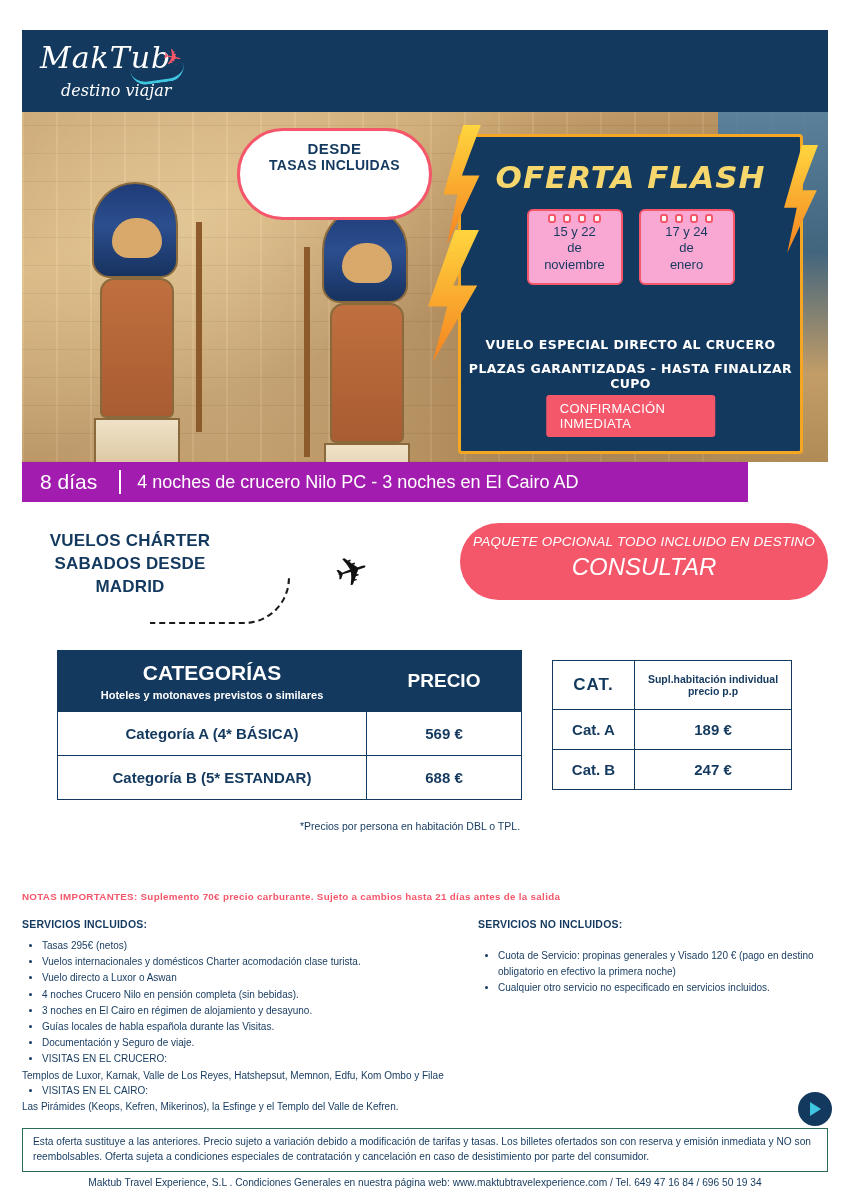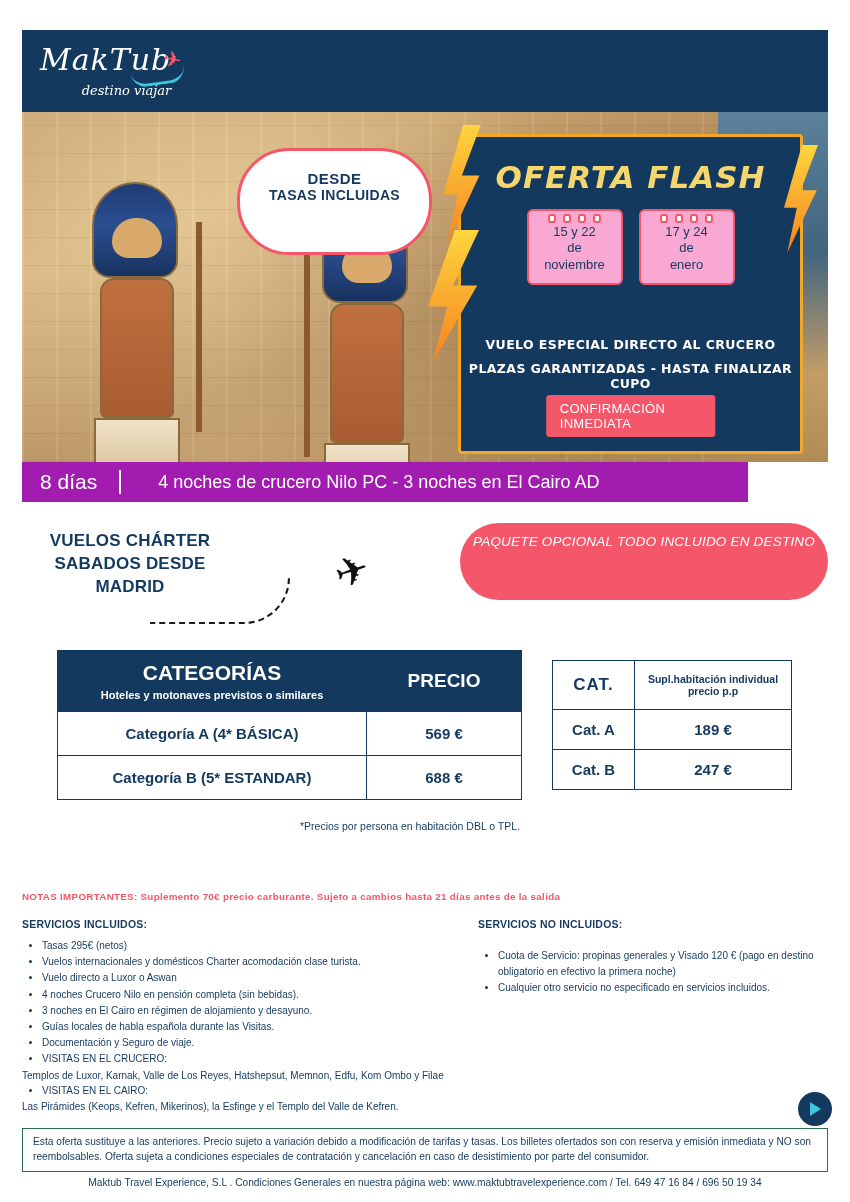--- a/index.html
+++ b/index.html
@@ -37,21 +37,21 @@
   .brand { text-align: right; position: relative; padding-right: 4px; }
   .brand-name {
     font-size: 30px;
     color: #ffffff;
     font-family: "DejaVu Serif", serif;
     font-style: italic;
     letter-spacing: 1px;
     line-height: 1;
   }
   .brand-tag {
-    font-size: 13px;
+    font-size: 16px;
     color: #ffffff;
     font-family: "DejaVu Serif", serif;
     font-style: italic;
     margin-top: 8px;
   }
   .brand-plane {
     position: absolute;
     right: -6px; top: 2px;
     color: #f4566a;
     font-size: 22px;
@@ -121,27 +121,27 @@
   .fig-b .staff { left: -18px; }
   .hero-col-right {
     position: absolute; right: 0; top: 0; bottom: 0; width: 110px;
     background: linear-gradient(180deg,#4b7fa5,#2f5f85 40%,#c6a06a 75%,#b08a54 100%);
     opacity: 0.85;
   }
 
   
   .price-bubble {
     position: absolute;
-    left: 215px; top: 36px;
-    width: 195px; height: 107px;
+    left: 215px; top: 16px;
+    width: 195px; height: 92px;
     background: #ffffff;
     border: 3px solid #f4566a;
     border-radius: 52px;
     text-align: center;
-    padding-top: 19px;
+    padding-top: 9px;
   }
   .price-from { font-size: 15px; font-weight: bold; color: #14395e; letter-spacing: 0.5px; }
   .price-amount { font-size: 36px; font-weight: bold; color: #14395e; line-height: 0.95; font-family: "DejaVu Sans", sans-serif; }
   .price-taxes { font-size: 14px; font-weight: bold; color: #14395e; letter-spacing: 0.3px; }
 
   
   .flash-panel {
     position: absolute;
     left: 436px; top: 22px;
     width: 345px; height: 320px;
@@ -228,21 +228,21 @@
   .strip {
     position: absolute;
     left: 22px; top: 462px;
     width: 726px; height: 40px;
     background: #a21caf;
     display: flex; align-items: center;
     color: #ffffff;
   }
   .strip-days { font-size: 21px; padding: 0 22px 0 18px; }
   .strip-div { width: 2px; height: 24px; background: #ffffff; }
-  .strip-text { font-size: 18px; padding-left: 37px; }
+  .strip-text { font-size: 18px; padding-left: 16px; }
 
   
   .charter {
     position: absolute;
     left: 30px; top: 530px;
     width: 340px;
   }
   .charter-text {
     text-align: center;
     font-size: 17px;
@@ -461,20 +461,21 @@
     <div>VUELOS CHÁRTER</div>
     <div>SABADOS DESDE</div>
     <div>MADRID</div>
   </div>
   <div class="charter-arc"></div>
   <span class="plane-glyph">✈</span>
 </div>
 
 <div class="optional">
   <div class="optional-top">PAQUETE OPCIONAL TODO INCLUIDO EN DESTINO</div>
+  <div class="optional-main">CONSULTAR</div>
 </div>
 
 <table class="tbl-main">
   <thead>
     <tr>
       <th>
         <div class="th-cat-title">CATEGORÍAS</div>
         <div class="th-cat-sub">Hoteles y motonaves previstos o similares</div>
       </th>
       <th style="width:155px">

